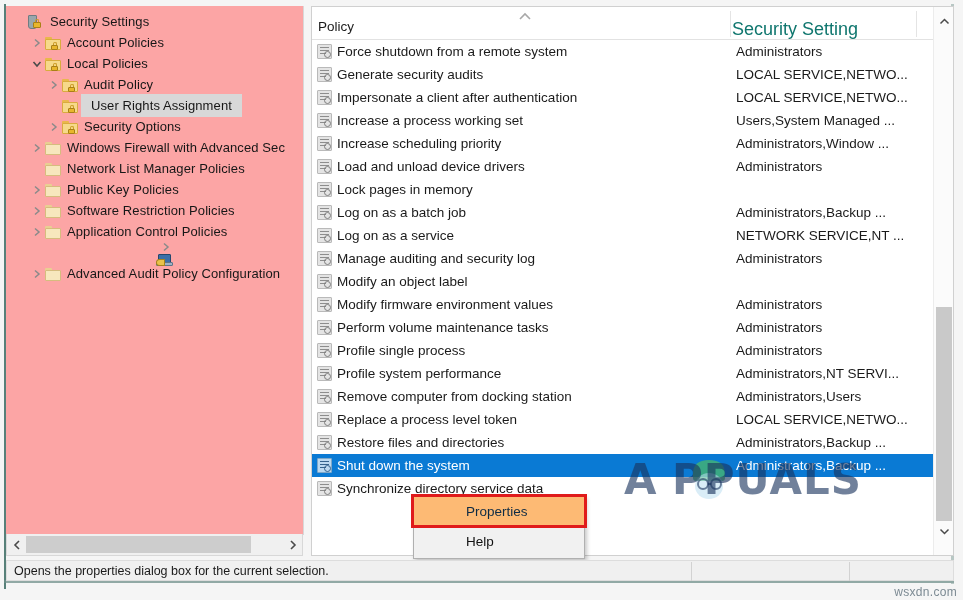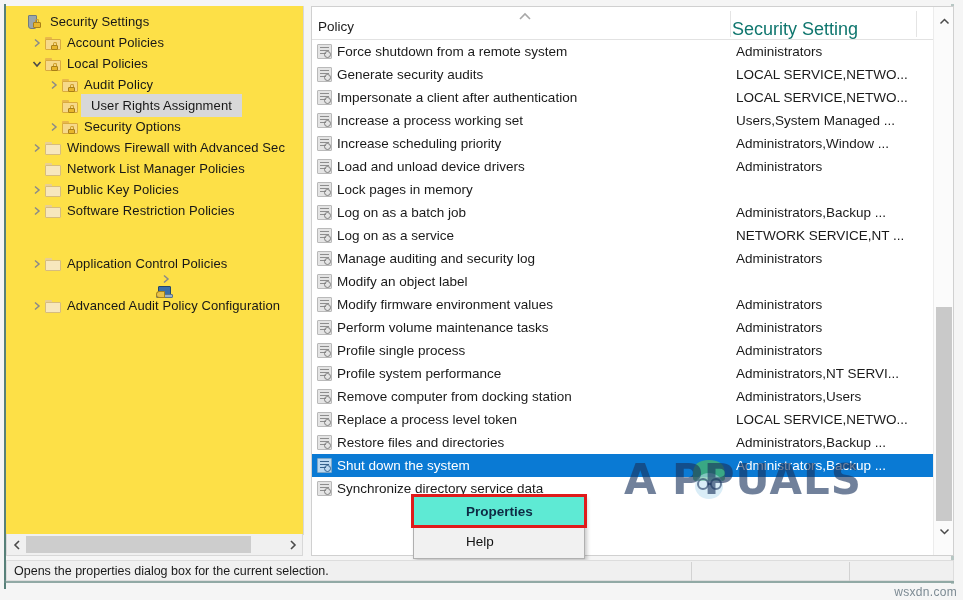--- a/index.html
+++ b/index.html
@@ -17,21 +17,21 @@
     box-sizing:border-box;
   }
   
   .frame-left{position:absolute;left:4px;top:4px;width:2px;height:585px;background:#3b6b63;opacity:.85;}
   .frame-bottom{position:absolute;left:4px;top:580px;width:950px;height:3px;background:#6f8f8a;opacity:.75;}
   .frame-right{position:absolute;left:951px;top:4px;width:3px;height:580px;background:#8fa8a4;opacity:.6;}
 
   
   .tree-pane{
     position:absolute;left:6px;top:6px;width:297px;height:528px;
-    background:#fde047;border:1px solid #d8d8d8;border-top:none;border-left:none;
+    background:#fca5a5;border:1px solid #d8d8d8;border-top:none;border-left:none;
     overflow:hidden;
   }
   .tree-list{padding-top:5px;}
   .tree-row{
     position:relative;height:21px;line-height:21px;white-space:nowrap;
     padding-left:6px;font-size:13px;color:#171717;
     display:flex;align-items:center;
   }
   .tree-row .twisty{
     width:15px;min-width:15px;text-align:center;color:#777;font-size:11px;
@@ -124,21 +124,21 @@
   
   .ctx-menu{
     position:absolute;left:413px;top:496px;width:172px;height:63px;
     background:#f1f1f1;border:1px solid #b0b0b0;box-sizing:border-box;
     box-shadow:2px 2px 4px rgba(0,0,0,.22);
   }
   .ctx-item{
     position:relative;height:30px;line-height:30px;font-size:13.5px;
     padding-left:52px;color:#111;
   }
-  .ctx-item.hl{background:#5eead4;color:#0e2b44;font-weight:bold;}
+  .ctx-item.hl{background:#fdba74;color:#0e2b44;font-weight:normal;}
   .ctx-redbox{
     position:absolute;left:411px;top:494px;width:176px;height:34px;
     border:3px solid #e01b1b;box-sizing:border-box;
   }
 
   
   .statusbar{
     position:absolute;left:6px;top:560px;width:948px;height:21px;
     background:#f0f0f0;border:1px solid #ddd;box-sizing:border-box;
     font-size:12.5px;color:#1a1a1a;
@@ -312,21 +312,21 @@
             </svg>
           </span>
           <span class="ticon">
             <span class="ic-plainfolder">
               <span class="tab"></span>
               <span class="body"></span>
             </span>
           </span>
           <span class="tlabel">Software Restriction Policies</span>
         </div>
-        <div class="tree-row" style="padding-left: 23px; margin-top: 32px;">
+        <div class="tree-row" style="padding-left: 23px;">
           <span class="twisty">
             <svg width="8" height="10" viewBox="0 0 8 10">
               <path d="M2 1.5 L6 5 L2 8.5" stroke="#8a8a8a" stroke-width="1.5" fill="none"></path>
             </svg>
           </span>
           <span class="ticon">
             <span class="ic-plainfolder">
               <span class="tab"></span>
               <span class="body"></span>
             </span>

